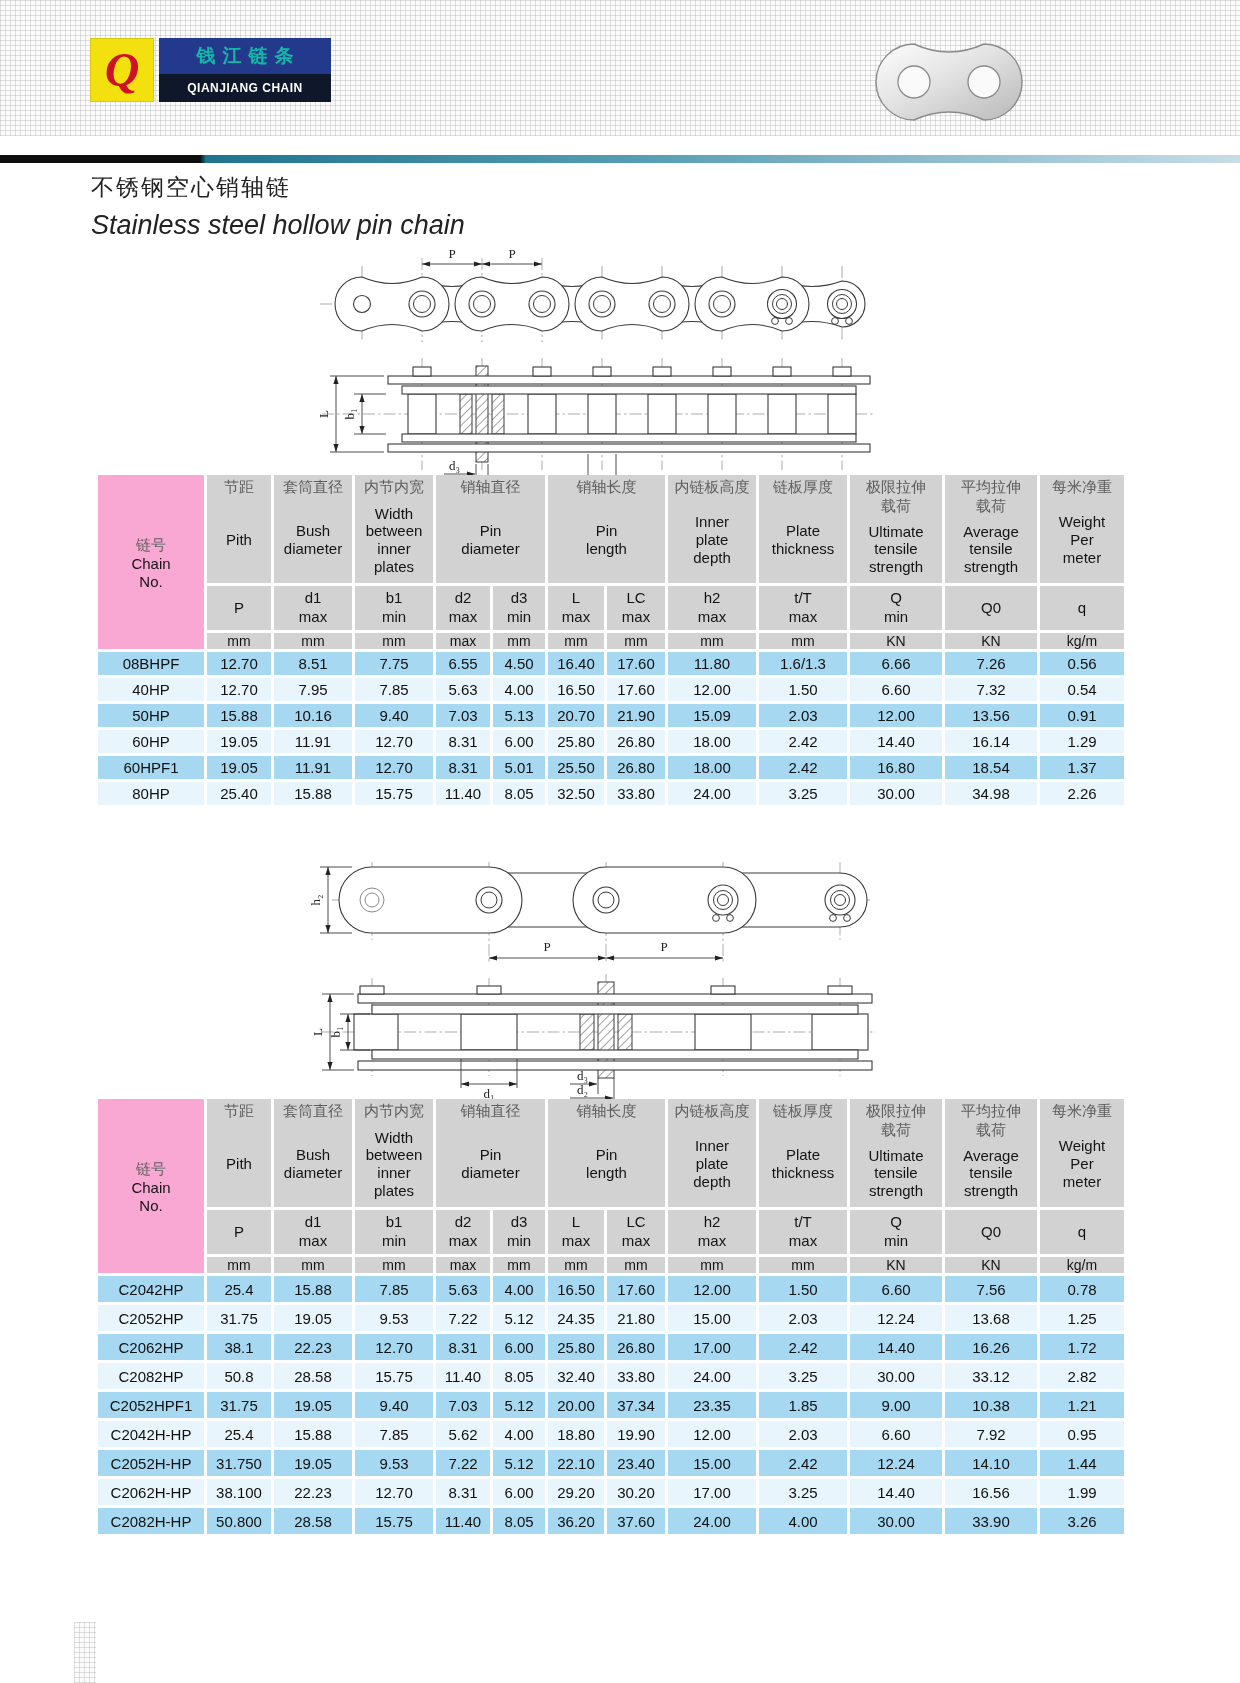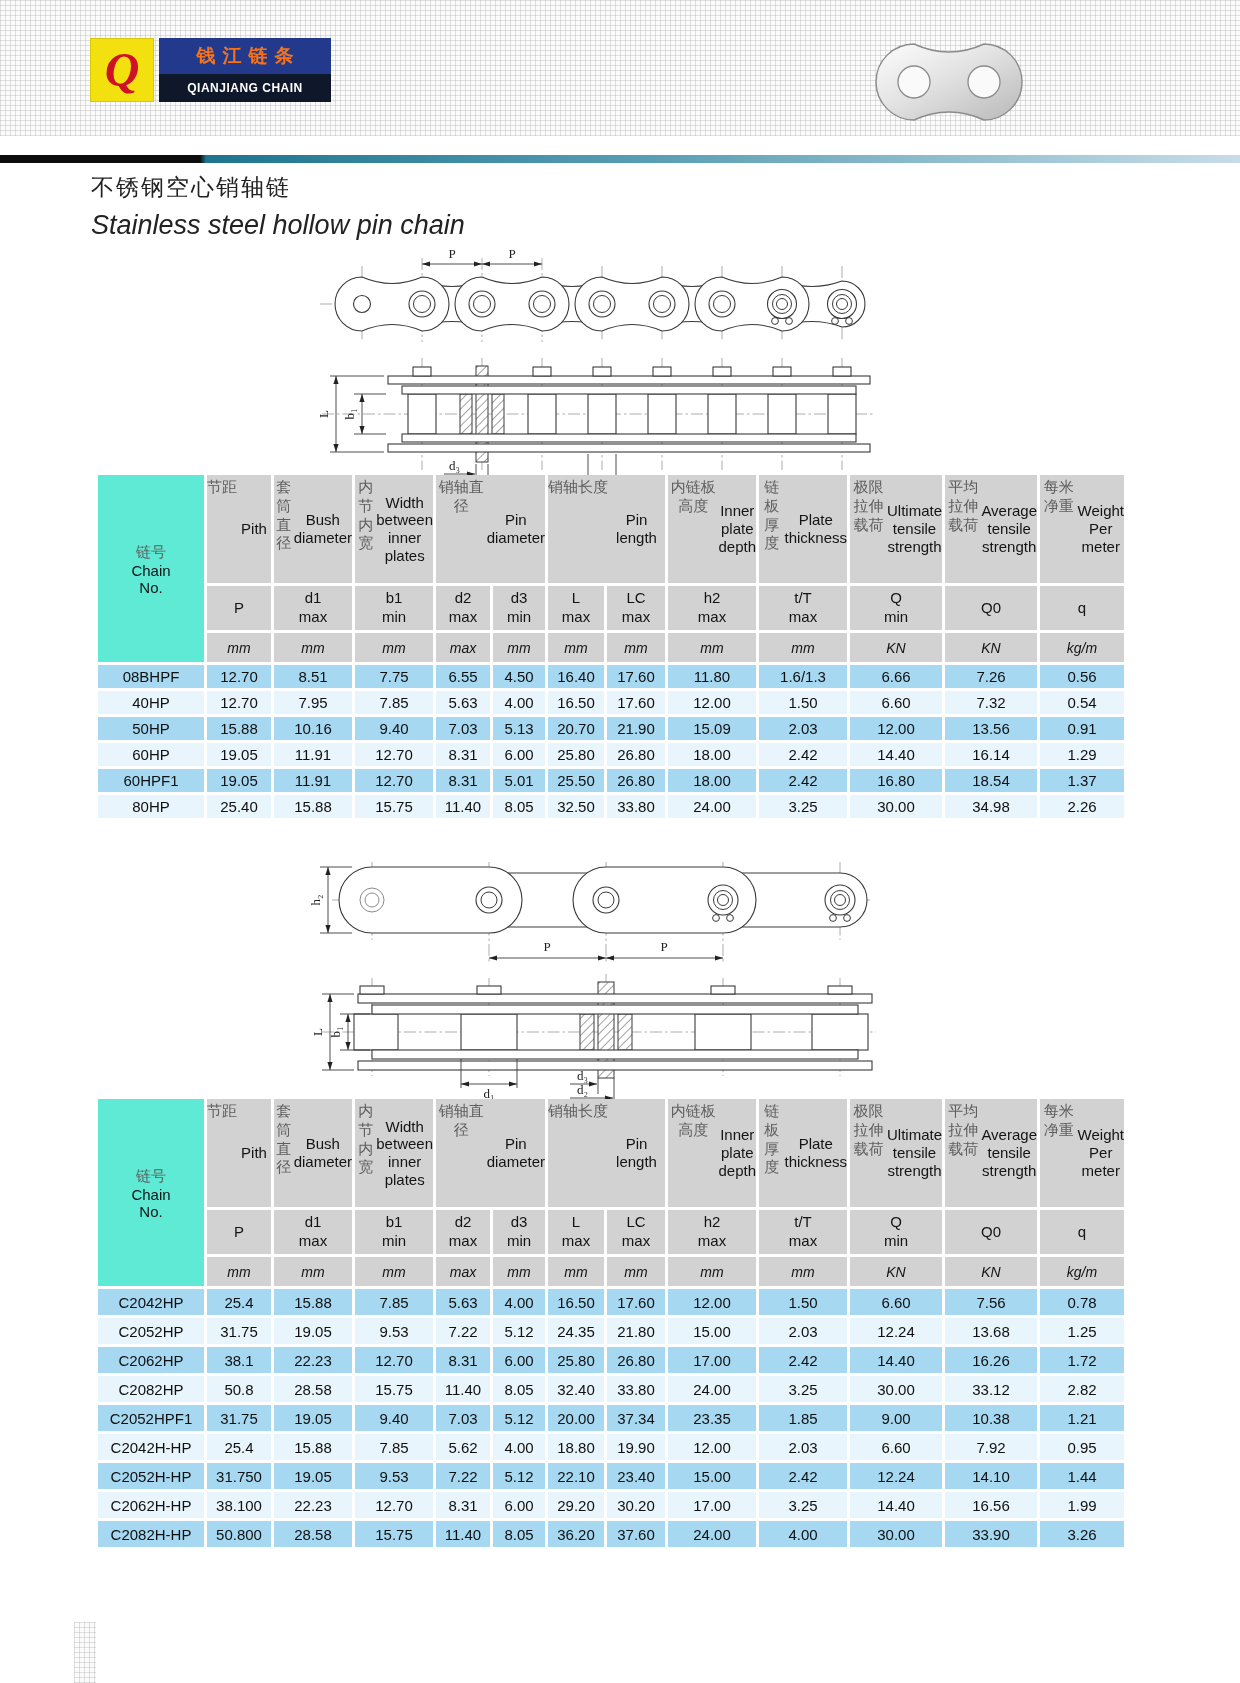--- a/index.html
+++ b/index.html
@@ -11,39 +11,39 @@
           repeating-linear-gradient(90deg, rgba(176,176,176,.38) 0 1px, transparent 1px 5px);}
   .header-strip{position:absolute;left:0;top:0;width:1240px;height:136px;}
   .divider{position:absolute;left:0;top:155px;width:1240px;height:8px;
            background:linear-gradient(to right,#0d0d0d 0,#0d0d0d 200px,#1e748e 206px,#579dB3 640px,#c7dde7 1240px);}
   .logo{position:absolute;left:90px;top:38px;height:64px;display:flex;align-items:stretch;}
   .logo-q{width:64px;height:64px;background:#f2e10e;border:1px solid #d8c70a;box-sizing:border-box;
           display:flex;align-items:center;justify-content:center;}
   .logo-q span{font-family:"Liberation Serif","DejaVu Serif",serif;font-style:italic;font-weight:bold;
                font-size:48px;color:#cf1126;line-height:1;}
   .logo-text{width:172px;margin-left:5px;display:flex;flex-direction:column;}
-  .logo-cn{flex:1.3;background:#233a8c;color:#f97316;display:flex;align-items:center;justify-content:center;
+  .logo-cn{flex:1.3;background:#233a8c;color:#14b8a6;display:flex;align-items:center;justify-content:center;
            font-size:19px;font-weight:bold;letter-spacing:7px;padding-left:7px;box-sizing:border-box;}
   .logo-en{flex:1;background:#0f172a;color:#fff;display:flex;align-items:center;justify-content:center;
            font-size:12px;font-weight:bold;letter-spacing:.5px;}
   .title-block{position:absolute;left:91px;top:172px;}
   .title-cn{font-size:23px;color:#222;letter-spacing:2px;}
   .title-en{font-size:27px;color:#222;margin-top:7px;font-style:italic;}
   
   .spec-table{border-collapse:separate;border-spacing:3px;table-layout:fixed;position:absolute;left:95px;}
   .t1{top:472px;} .t2{top:1096px;}
   .spec-table th,.spec-table td{text-align:center;vertical-align:middle;overflow:hidden;padding:0;}
-  .chain-head{background:#5eead4;vertical-align:middle;font-weight:normal;}
+  .chain-head{background:#f9a8d4;vertical-align:middle;font-weight:normal;}
   th.group{background:#d2d2d2;font-weight:normal;vertical-align:top;}
-  .gwrap{display:flex;flex-direction:row;height:108px;}
+  .gwrap{display:flex;flex-direction:column;height:108px;}
   .cn{display:block;color:#5e5e5e;font-size:15px;line-height:1.25;white-space:pre-line;padding-top:3px;}
   .enw{flex:1;display:flex;align-items:center;justify-content:center;}
   .en{display:block;color:#141414;font-size:15px;line-height:1.18;white-space:pre-line;}
   tr.sym td{background:#d2d2d2;height:44px;white-space:pre-line;font-size:15px;line-height:1.25;color:#141414;}
-  tr.unit td{background:#d2d2d2;height:29px;font-size:14px;color:#141414;font-style:italic;}
+  tr.unit td{background:#d2d2d2;height:16px;font-size:14px;color:#141414;}
   .spec-table tbody td{font-size:15px;color:#101010;}
   .t1 tbody td{height:23px;} .t2 tbody td{height:26px;}
   tbody tr.row-a td{background:#a6d9f1;}
   tbody tr.row-b td{background:#e8f5fc;}
   
   .diag{position:absolute;}
   .cl{stroke:#8a8a8a;stroke-width:.7;stroke-dasharray:12 3 2.5 3;fill:none;}
   .plate{fill:#fff;stroke:#3a3a3a;stroke-width:1.1;}
   .wfill{fill:#fff;stroke:#3a3a3a;stroke-width:1.1;}
   .nf{fill:none;stroke:#3a3a3a;stroke-width:1;}

